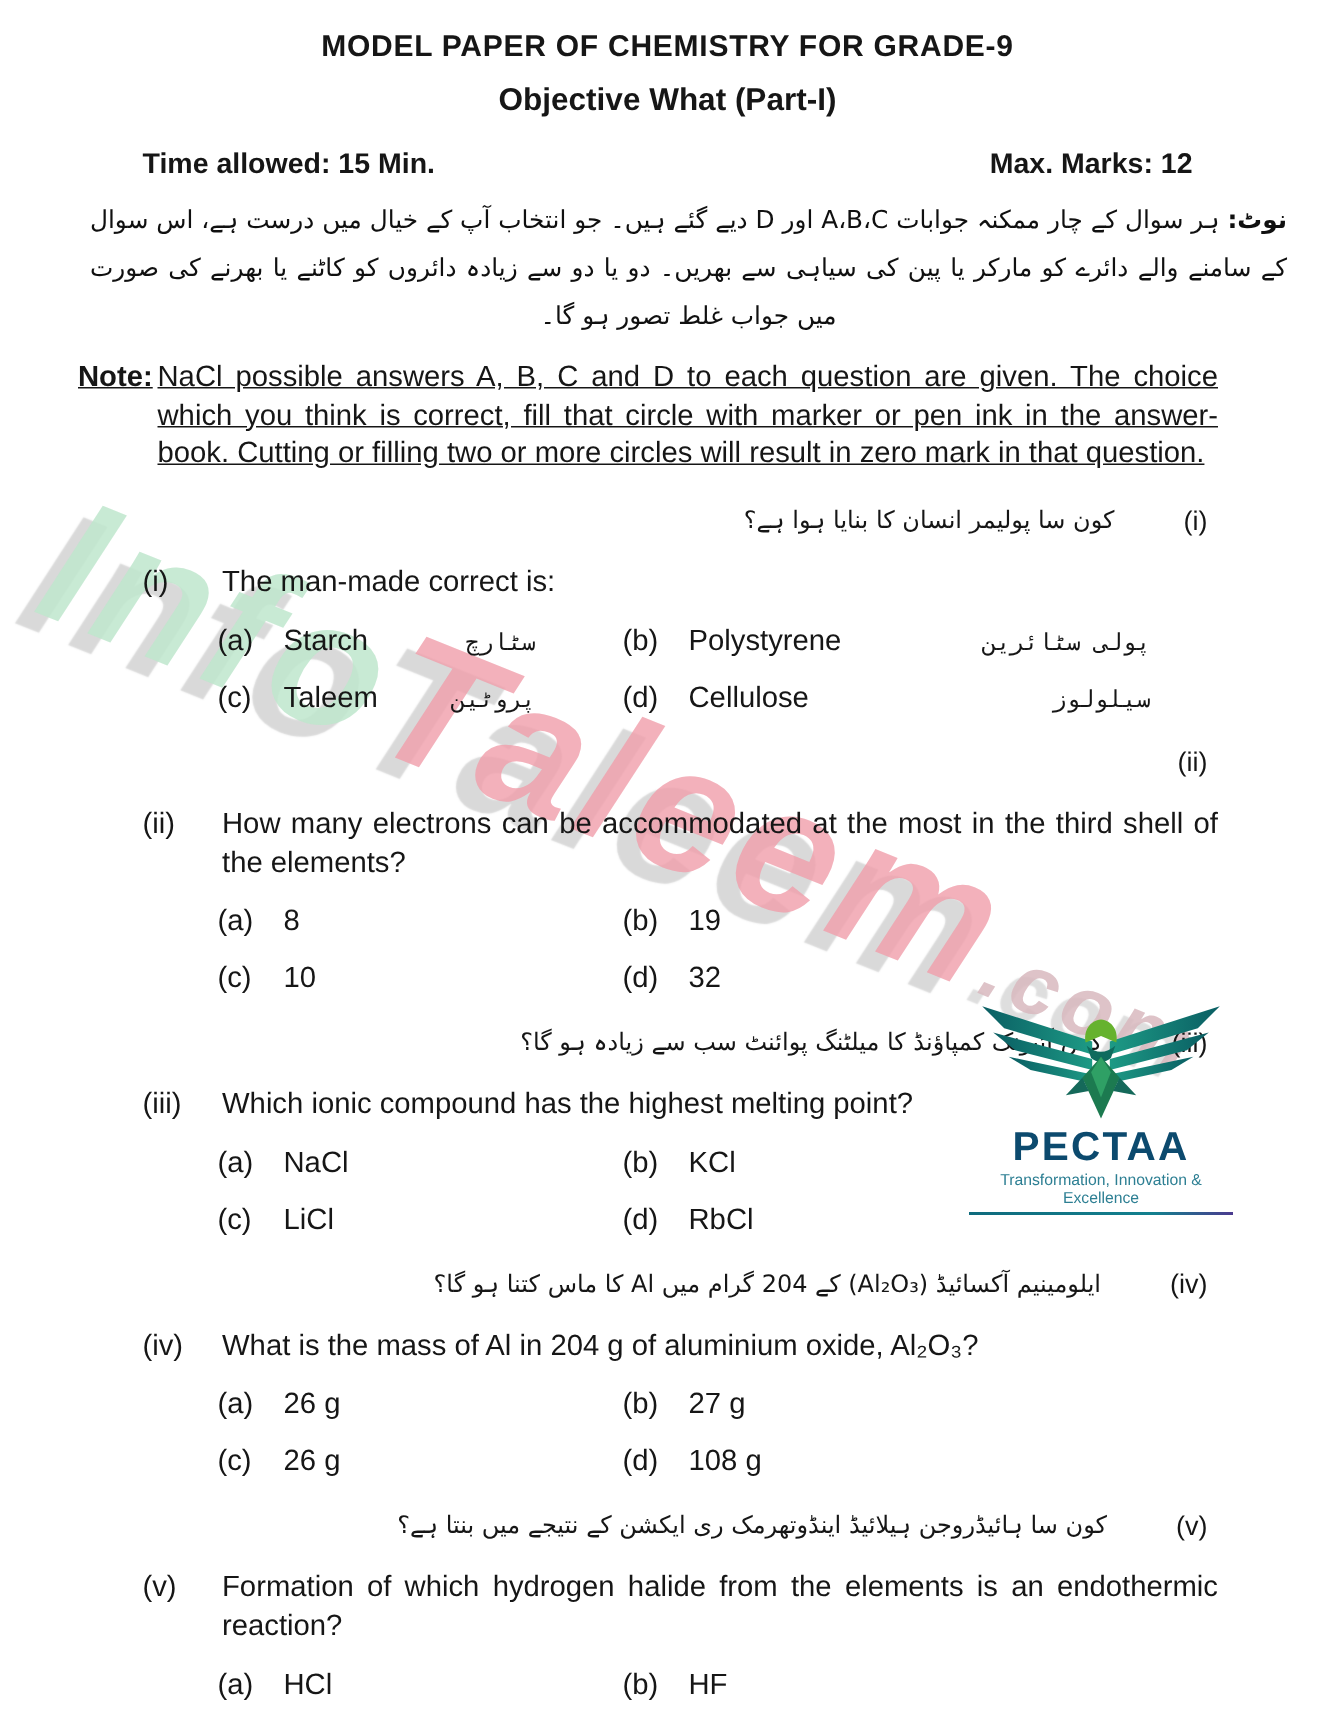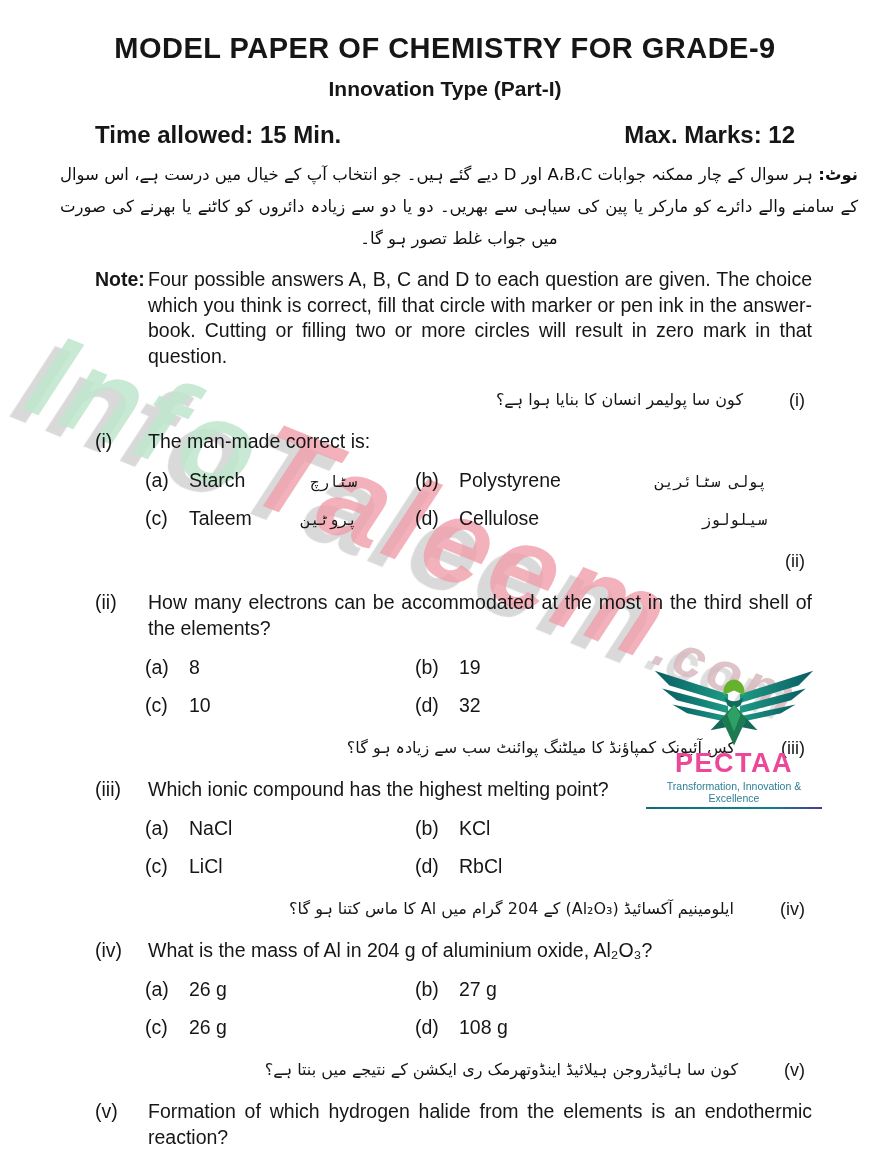--- a/index.html
+++ b/index.html
@@ -13,32 +13,32 @@
     position:absolute; left:62px; top:305px; z-index:0;
     transform:rotate(22deg); transform-origin:left top;
     font-style:italic; font-weight:bold; font-size:120px;
     letter-spacing:5px; white-space:nowrap; pointer-events:none;
   }
   .wm-info  { color:rgba(190,230,205,0.85); text-shadow:-9px 12px 1px rgba(145,145,145,0.35); }
   .wm-taleem{ color:rgba(240,158,170,0.80); text-shadow:-9px 12px 1px rgba(145,145,145,0.35); }
   .wm-com   { font-size:56px; color:rgba(216,184,190,0.85); text-shadow:-5px 7px 1px rgba(145,145,145,0.30); }
   .content  { position:relative; z-index:1; }
   
-  .title    { text-align:center; font-size:29px; font-weight:bold; margin:32px 40px 0; letter-spacing:0.5px; }
+  .title    { text-align:center; font-size:20px; font-weight:bold; margin:20px 40px 0; letter-spacing:0.5px; }
   .subtitle { text-align:center; font-size:21px; font-weight:bold; margin:12px 0 0; }
-  .info-row { display:flex; justify-content:space-between; padding:20px 95px 0; font-weight:bold; font-size:24px; }
+  .info-row { display:flex; justify-content:space-between; padding:20px 95px 0; font-weight:bold; font-size:19px; }
   
   .urdu-note { padding:10px 32px 0 60px; }
   .urdu-note p {
     margin:0; direction:rtl; text-align:justify; text-align-last:center;
     font-family:"DejaVu Sans",sans-serif; font-size:16.5px; line-height:32px; color:#101010;
   }
   .urdu-note-label { font-weight:bold; }
   
-  .english-note { display:flex; padding:12px 78px 0 95px; font-size:19.5px; line-height:25.5px; }
+  .english-note { display:flex; padding:12px 78px 0 52px; font-size:19.5px; line-height:25.5px;text-decoration:underline; }
   .note-label   { font-weight:bold; flex:0 0 53px; }
   .english-note p { margin:0; text-align:justify; flex:1; }
   
   .question { margin-top:2px; }
   .q-urdu-row {
     direction:rtl; display:flex; align-items:center; gap:46px;
     padding:14px 85px 0 40px;
     font-family:"DejaVu Sans",sans-serif; font-size:16px; line-height:30px;
   }
   .q-num-ur { font-family:"Liberation Sans",sans-serif; font-size:18px; flex:0 0 auto; direction:ltr; }
@@ -47,49 +47,49 @@
   .q-num    { flex:0 0 53px; }
   .q-text   { margin:0; flex:1; text-align:justify; }
   .options  { display:grid; grid-template-columns:270px 1fr; row-gap:15px; padding:15px 78px 0 145px; font-size:19.5px; }
   .opt      { display:flex; align-items:baseline; }
   .opt:nth-child(odd)  { padding-right:58px; }
   .opt:nth-child(even) { padding-right:45px; }
   .opt-label{ flex:0 0 44px; }
   .opt-urdu { margin-left:auto; direction:rtl; font-family:Liberation Mono, monospace; font-size:15.5px; padding-left:4px; }
   
   .logo { position:absolute; left:646px; top:662px; width:176px; text-align:center; z-index:2; }
-  .logo-brand   { font-size:27px; font-weight:bold; color:#ec4899; letter-spacing:1.5px; line-height:1; margin-top:-4px; }
+  .logo-brand   { font-size:27px; font-weight:bold; color:#0c4a6e; letter-spacing:1.5px; line-height:1; margin-top:-4px; }
   .logo-tagline { font-size:10.5px; color:#2d7f93; margin-top:3px; }
   .logo-line    { height:2px; margin-top:3px; background:linear-gradient(to right,#0f6b7d 0%,#13808e 70%,#4b3a8f 100%); }
 </style>
 </head>
 <body>
 
 <div class="page">
 
   <div class="watermark">
     <span class="wm-info">Info</span><span class="wm-taleem">Taleem</span><span class="wm-com">.com</span>
   </div>
 
   <div class="content">
     <div class="title">MODEL PAPER OF CHEMISTRY FOR GRADE-9</div>
-    <div class="subtitle">Innovation Type (Part-I)</div>
+    <div class="subtitle">Objective What (Part-I)</div>
 
     <div class="info-row">
       <span>Time allowed: 15 Min.</span>
       <span>Max. Marks: 12</span>
     </div>
 
     <div class="urdu-note">
       <p><span class="urdu-note-label">نوٹ:</span> <span>ہر سوال کے چار ممکنہ جوابات A،B،C اور D دیے گئے ہیں۔ جو انتخاب آپ کے خیال میں درست ہے، اس سوال کے سامنے والے دائرے کو مارکر یا پین کی سیاہی سے بھریں۔ دو یا دو سے زیادہ دائروں کو کاٹنے یا بھرنے کی صورت میں جواب غلط تصور ہو گا۔</span></p>
     </div>
 
     <div class="english-note">
       <span class="note-label">Note:</span>
-      <p>Four possible answers A, B, C and D to each question are given. The choice which you think is correct, fill that circle with marker or pen ink in the answer-book. Cutting or filling two or more circles will result in zero mark in that question.</p>
+      <p>NaCl possible answers A, B, C and D to each question are given. The choice which you think is correct, fill that circle with marker or pen ink in the answer-book. Cutting or filling two or more circles will result in zero mark in that question.</p>
     </div>
 
     <section class="question">
       <div class="q-urdu-row">
         <span class="q-num-ur">(i)</span>
         <span class="q-urdu-text">کون سا پولیمر انسان کا بنایا ہوا ہے؟</span>
       </div>
       <div class="q-en-row">
         <span class="q-num">(i)</span>
         <p class="q-text">The man-made correct is:</p>

